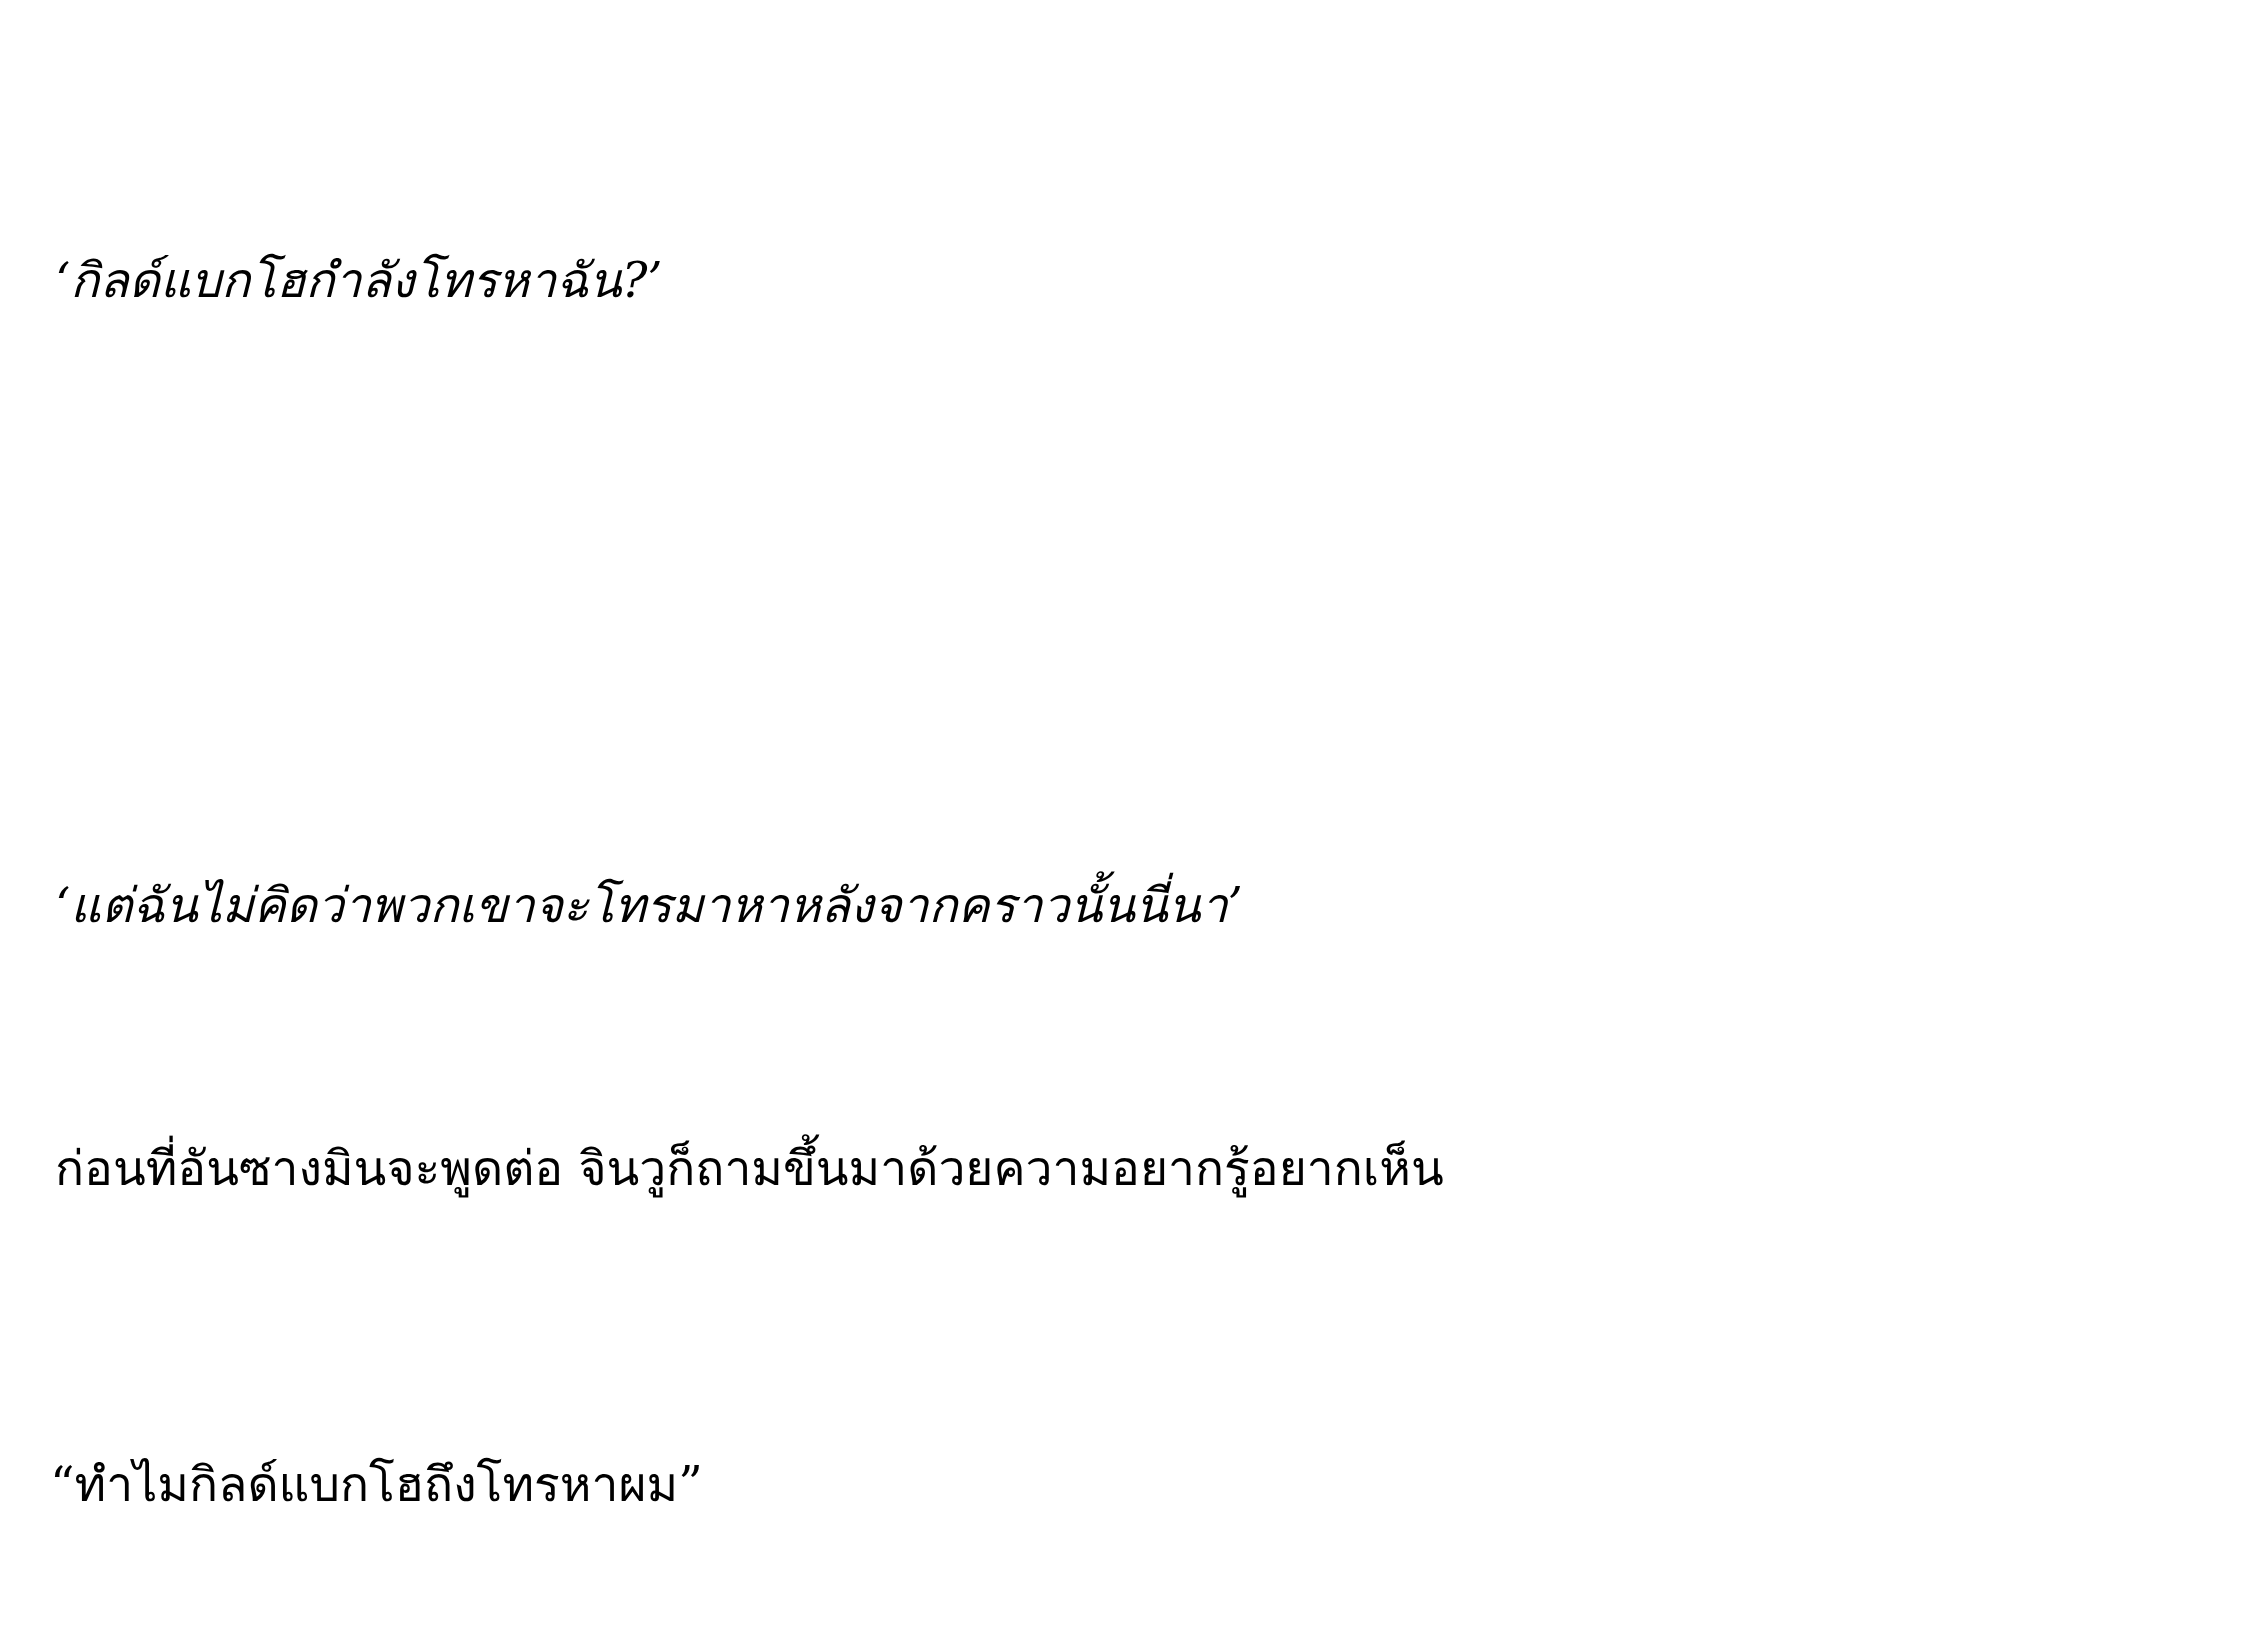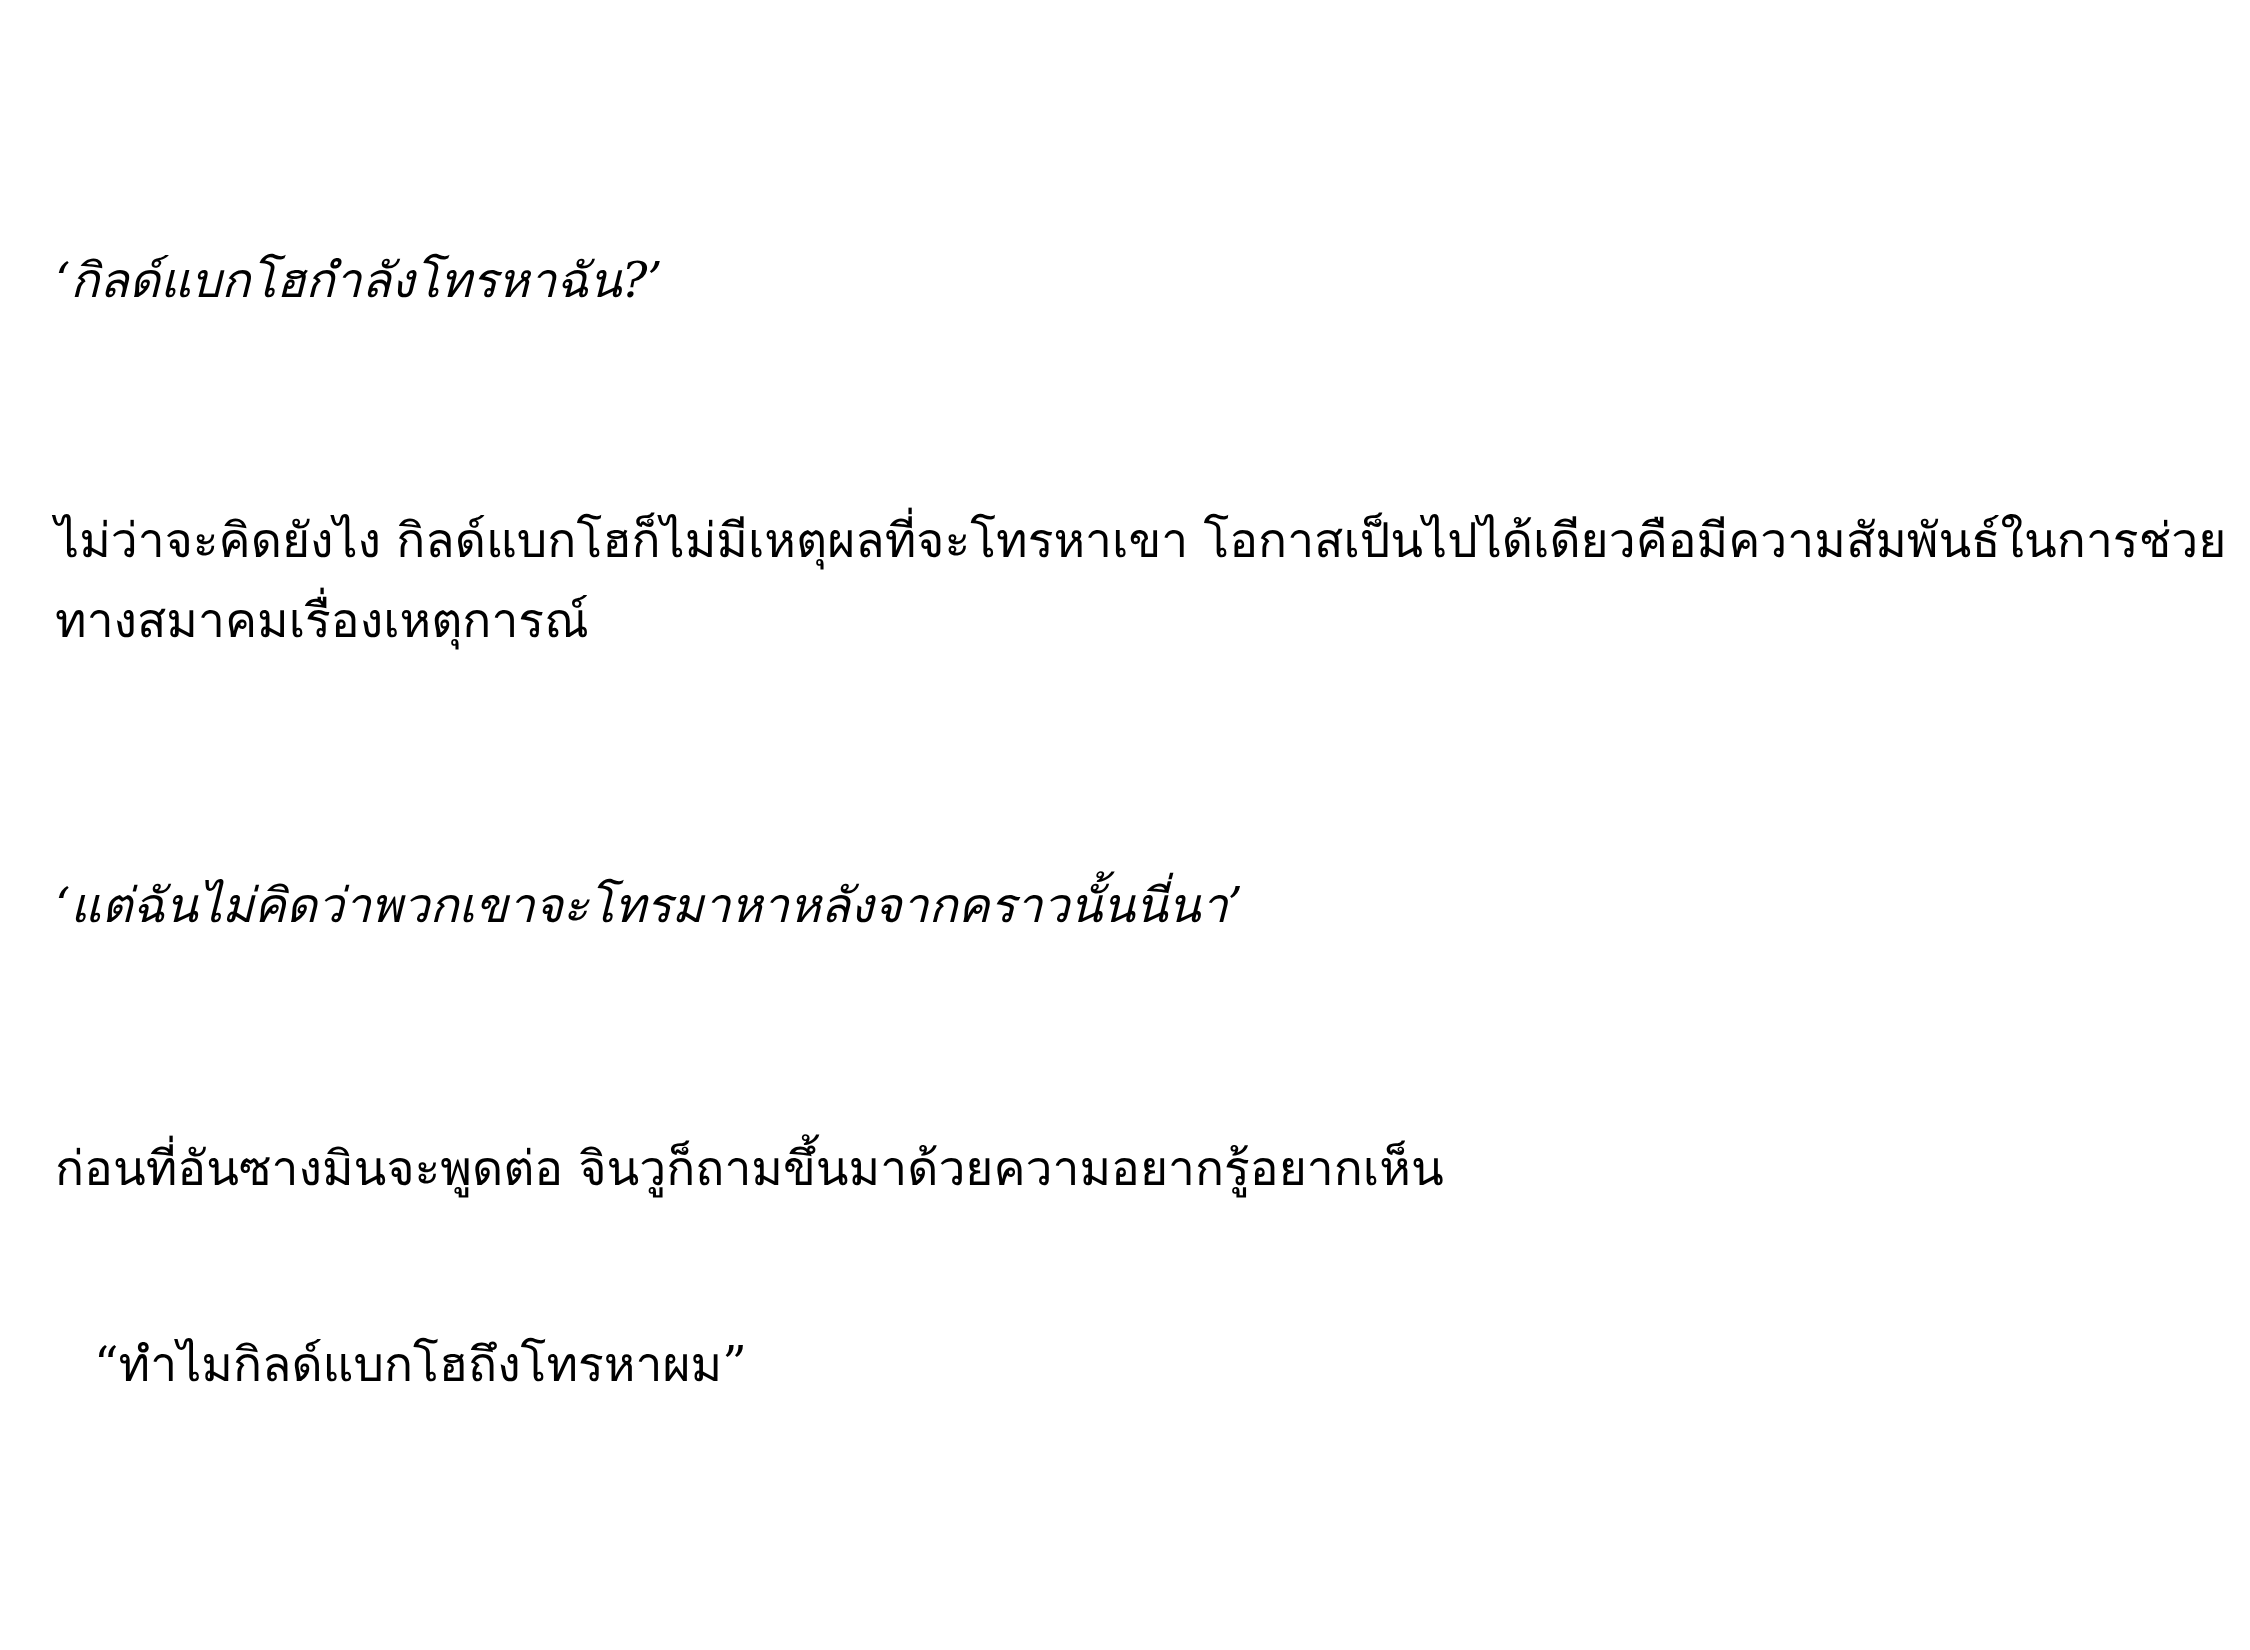--- a/index.html
+++ b/index.html
@@ -28,33 +28,32 @@
     display: block;
     white-space: normal;
   }
   .italic {
     font-style: italic;
   }
   .p1 { top: 240px; }
   .p2 { top: 500px; }
   .p3 { top: 865px; }
   .p4 { top: 1128px; }
-  .p5 { top: 1324px; left: 50px; margin-left: 44px; }
+  .p5 { top: 1444px; left: 50px; }
 </style>
 </head>
 <body>
 
 <div class="page">
 
   <div class="para p1 italic">
     <span class="line">‘กิลด์แบกโฮกำลังโทรหาฉัน?’</span>
   </div>
 
   <div class="para p2">
-    <span class="line">ไม่ว่าจะคิดยังไง กิลด์แบกโฮก็ไม่มีเหตุผลที่จะโทรหาเขา โอกาสเป็นไปได้เดียวคือมีความสัมพันธ์ในการช่วยทางสมาคมเรื่องเหตุการณ์</span>
   </div>
 
   <div class="para p4">
     <span class="line">ก่อนที่อันซางมินจะพูดต่อ จินวูก็ถามขึ้นมาด้วยความอยากรู้อยากเห็น</span>
   </div>
 
   <div class="para p3 italic">
     <span class="line">‘แต่ฉันไม่คิดว่าพวกเขาจะโทรมาหาหลังจากคราวนั้นนี่นา’</span>
   </div>
 

